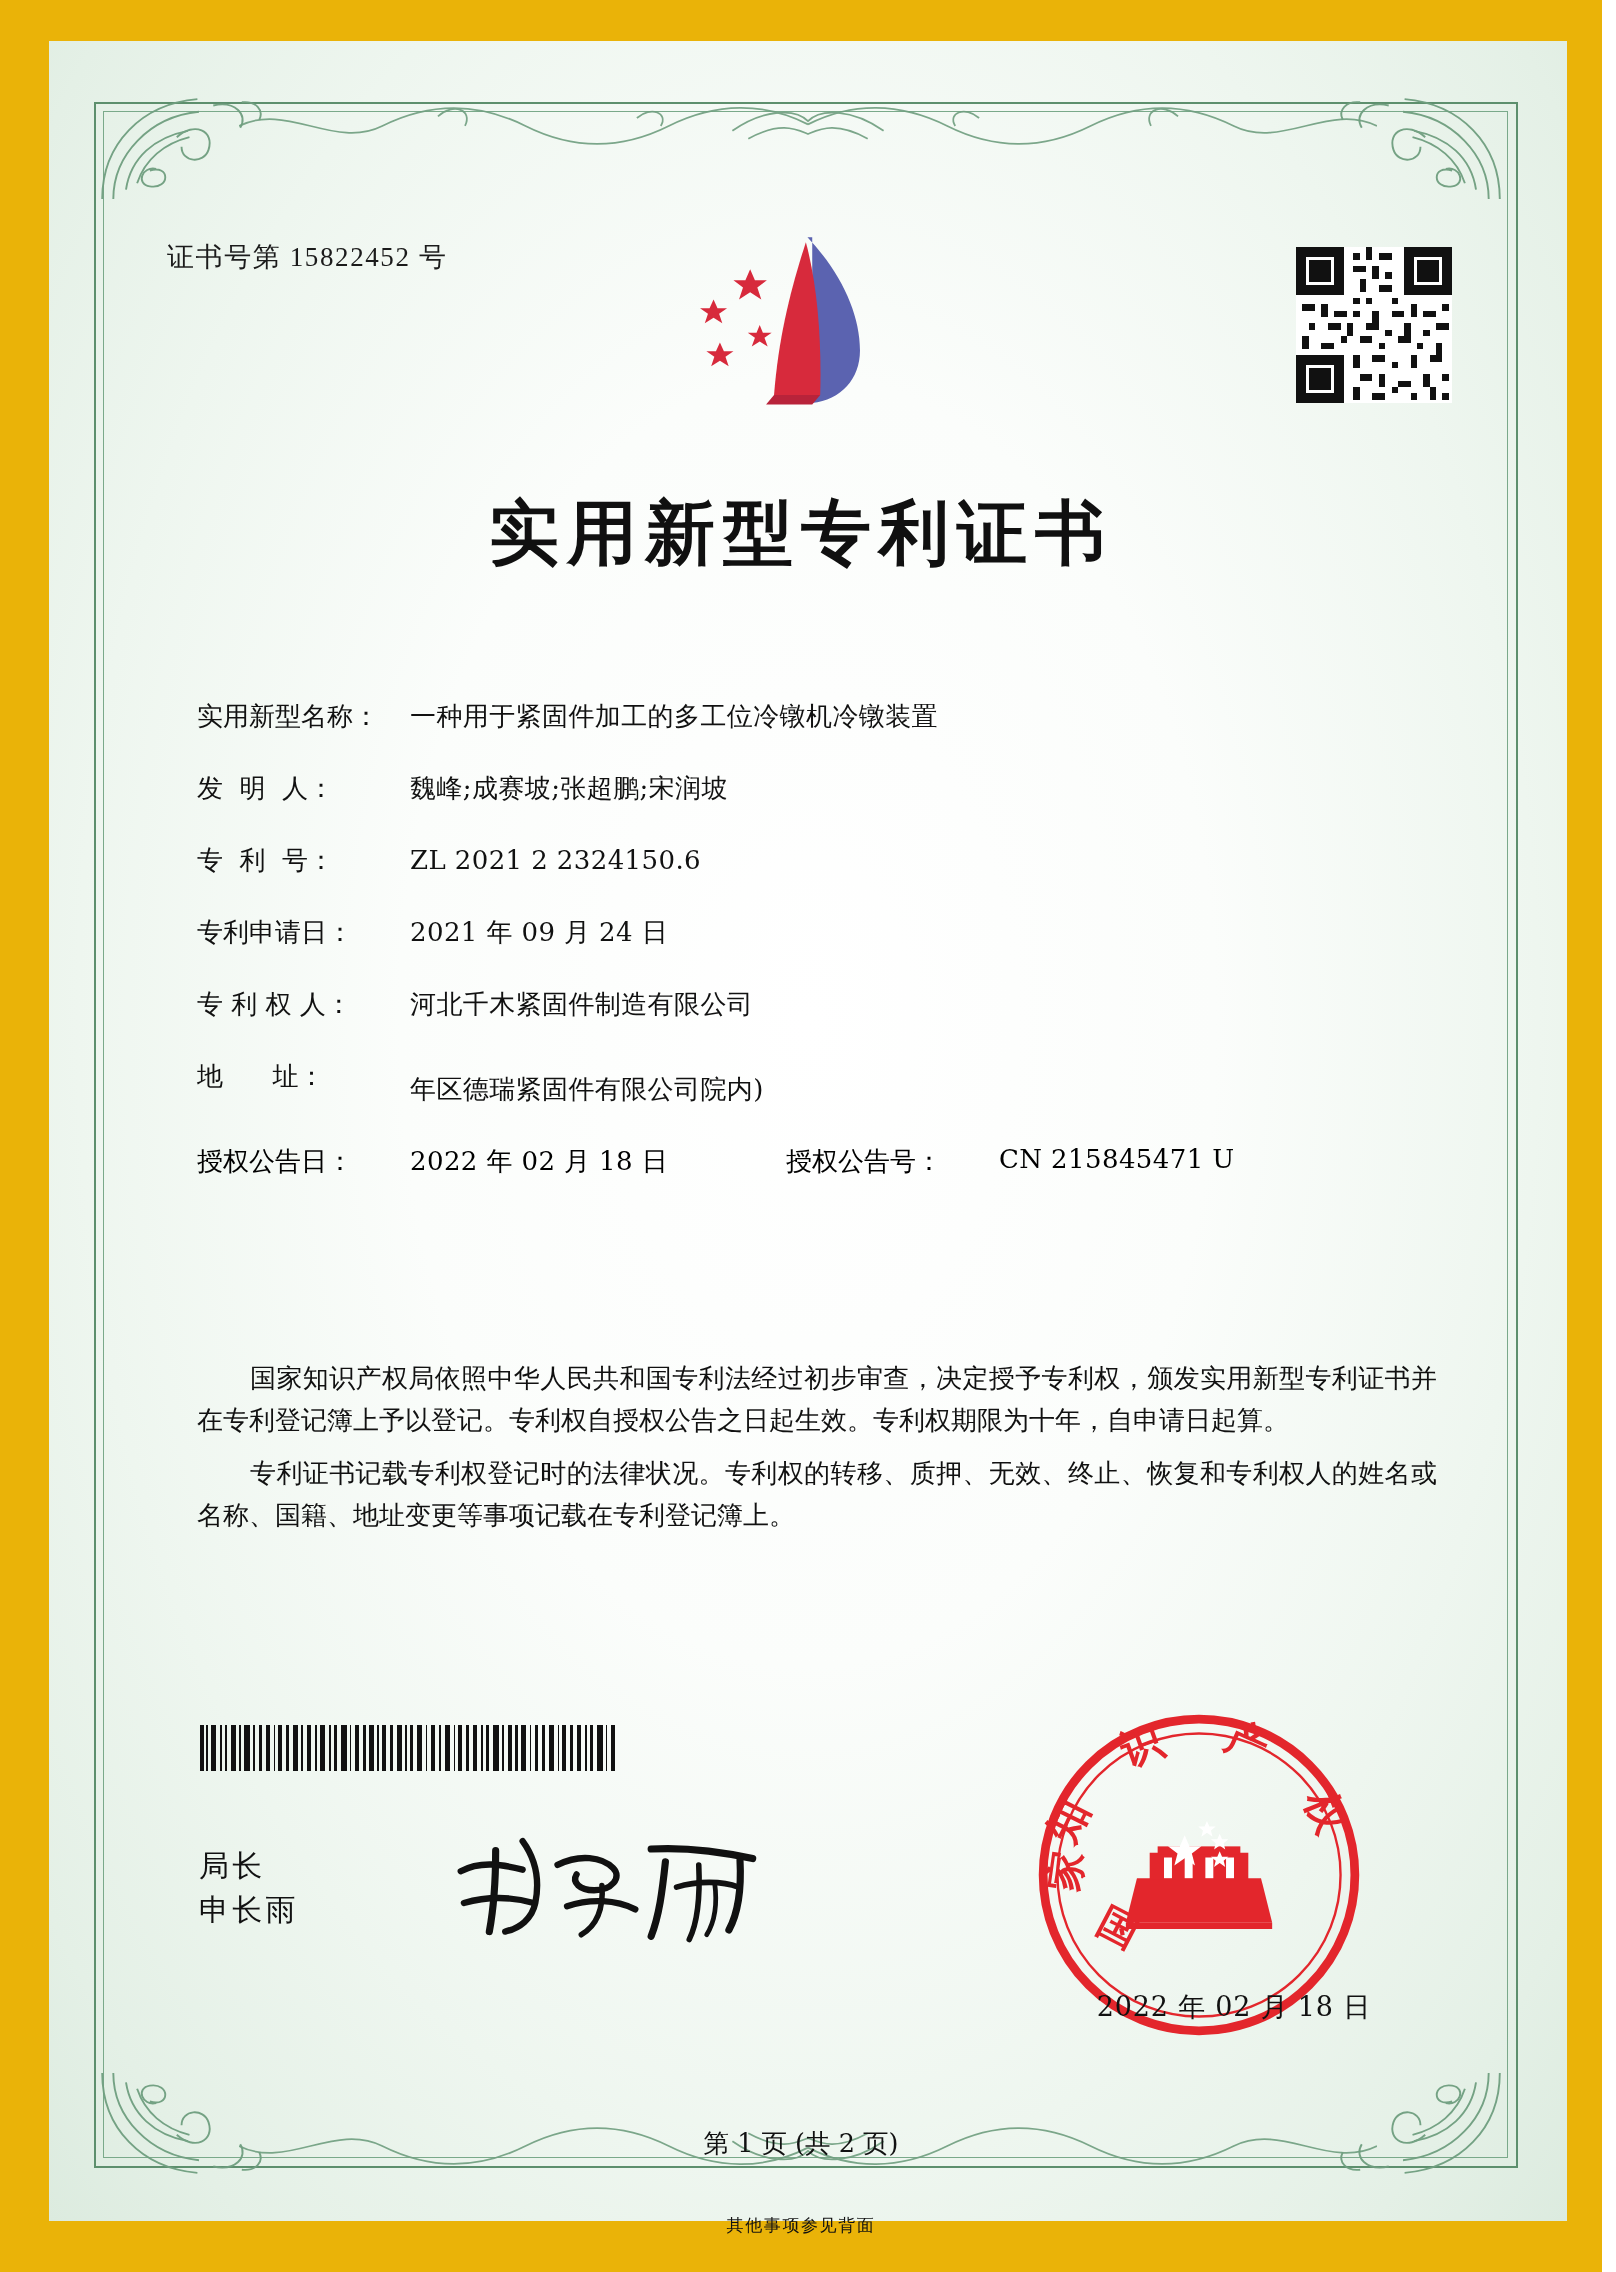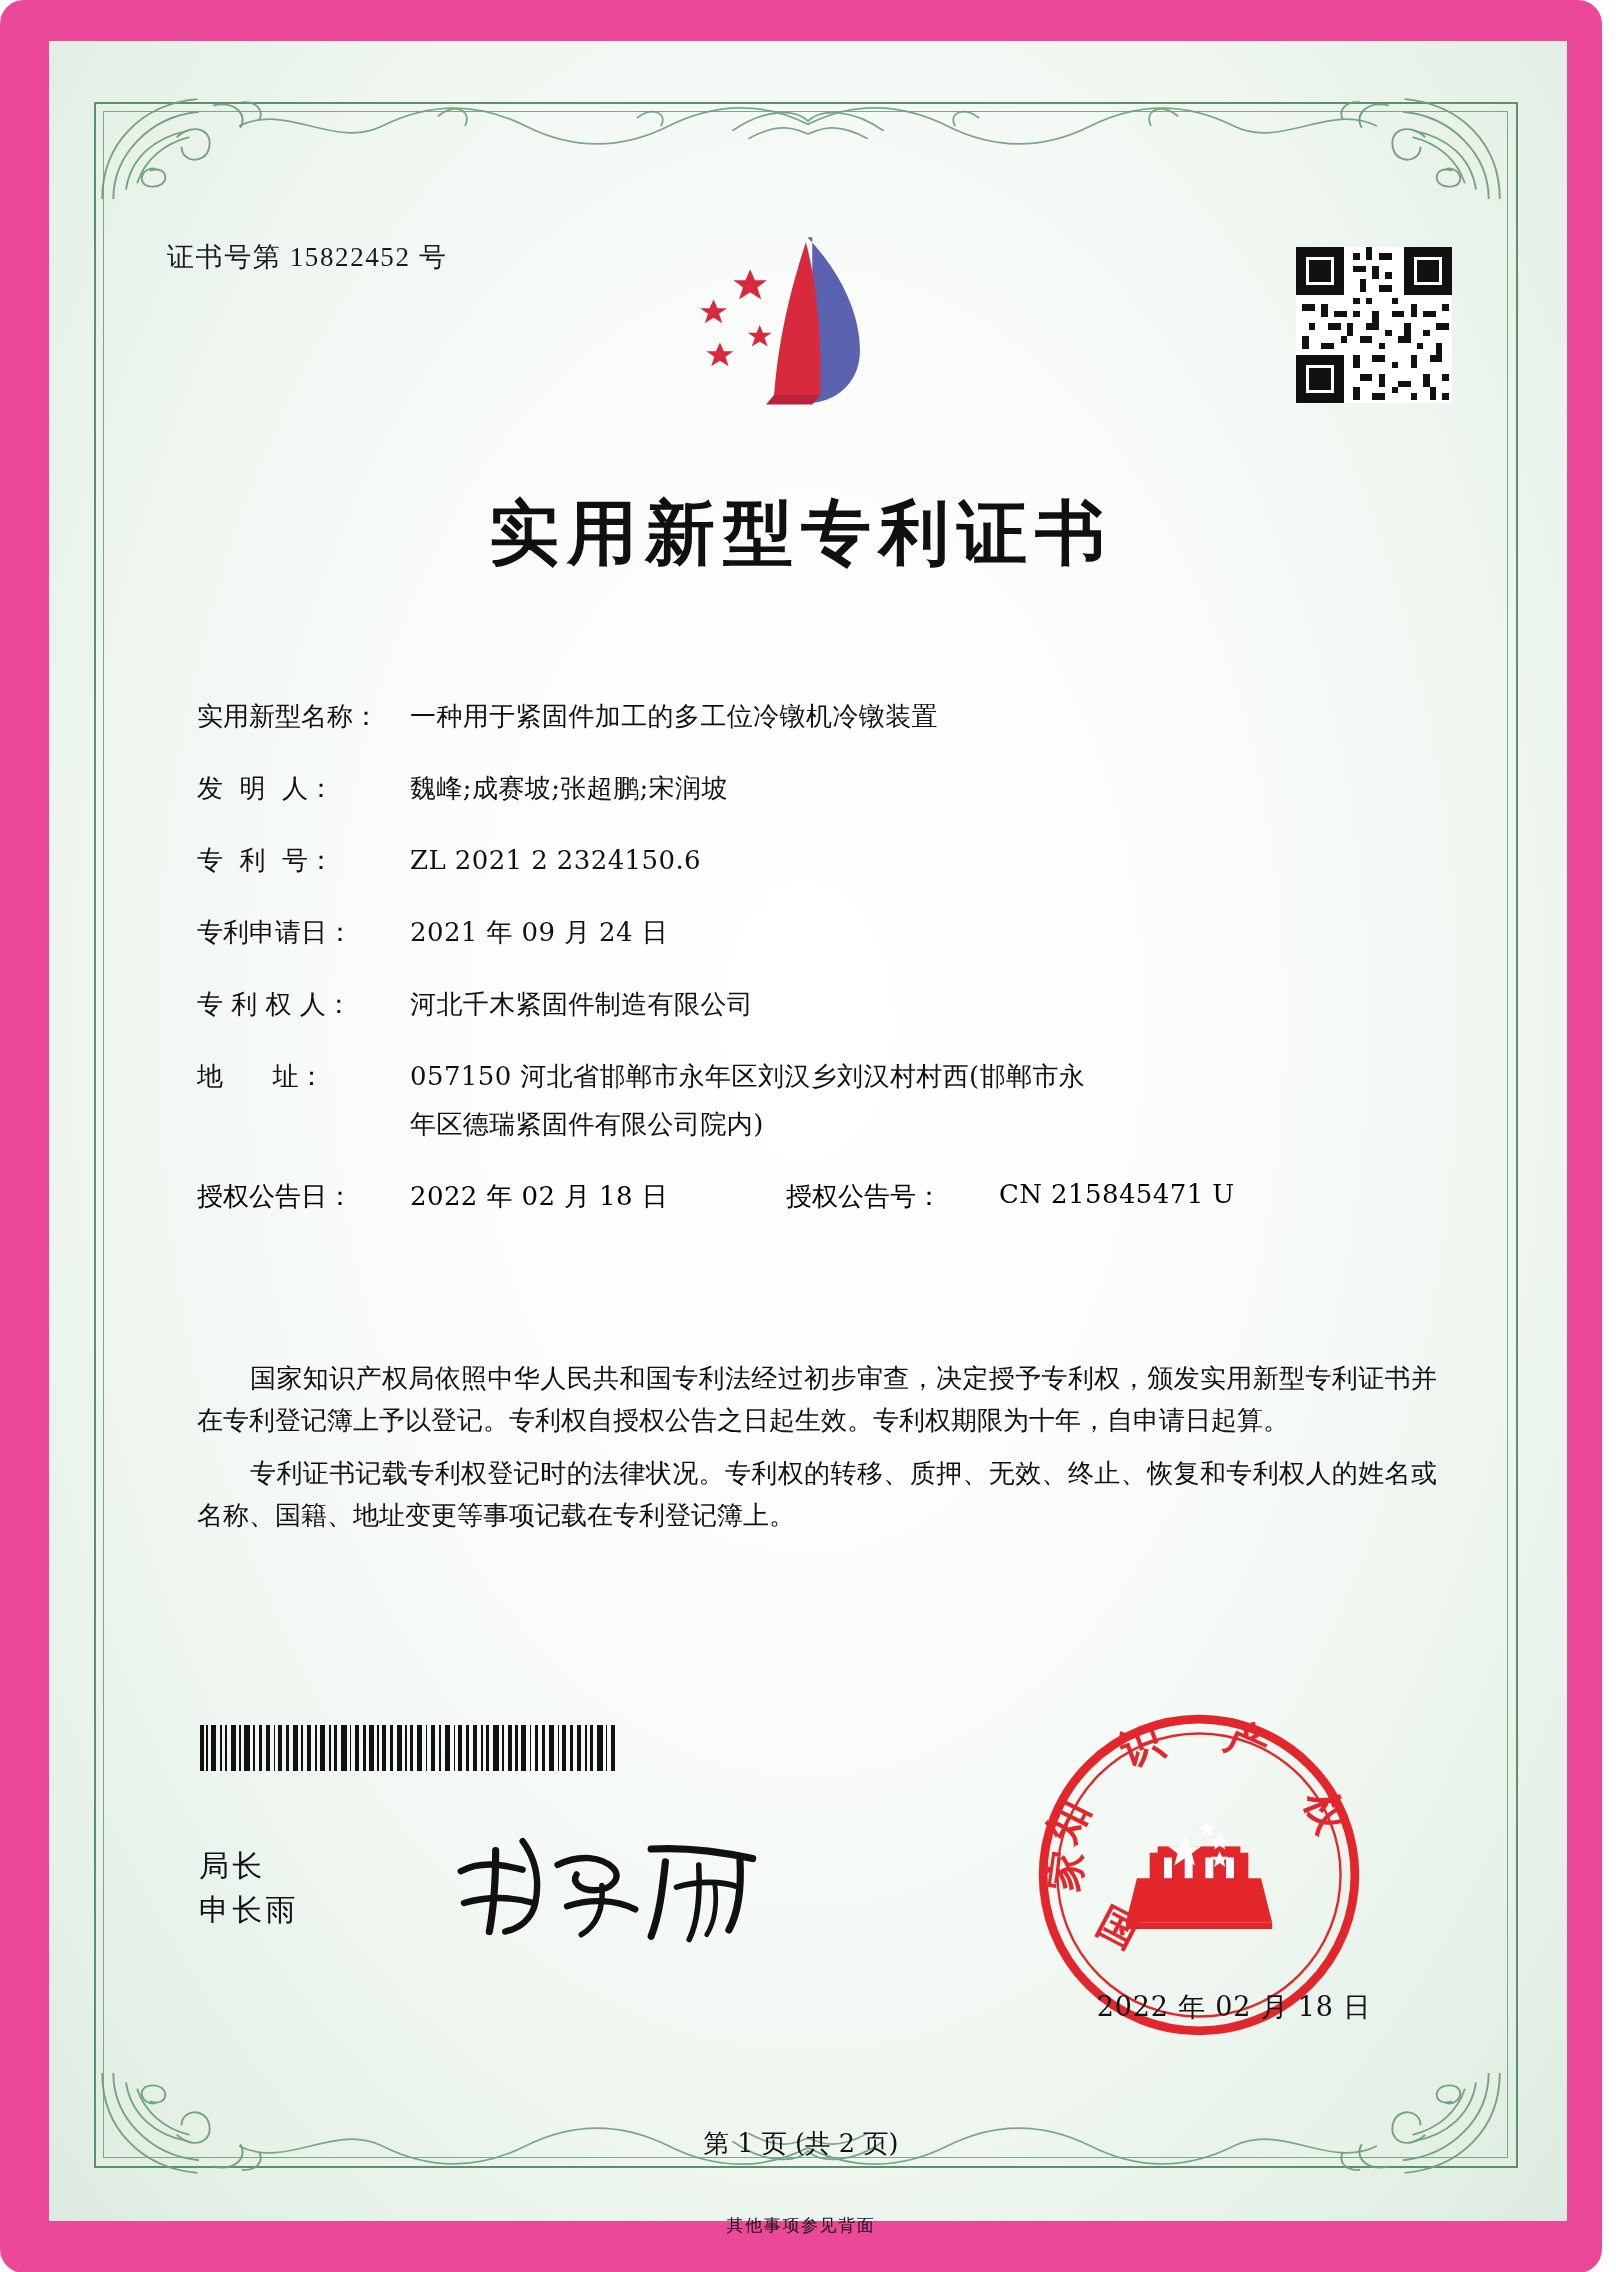--- a/index.html
+++ b/index.html
@@ -10,23 +10,22 @@
   body {
     width: 1617px;
     height: 2273px;
     font-family: "Liberation Serif", serif;
     overflow: hidden;
   }
   .page {
     position: relative;
     width: 1602px;
     height: 2273px;
-    background: #ec4899;
+    background: #eab308;
     box-sizing: border-box;
-    border-radius: 24px;
   }
   
   .paper {
     position: absolute;
     left: 49px;
     top: 41px;
     width: 1518px;
     height: 2180px;
     background:
       radial-gradient(ellipse at 50% 45%, #ffffff 0%, #fbfdfb 38%, #eef6ef 68%, #e4f0e6 88%, #dcebdf 100%);
@@ -449,21 +448,20 @@
       <div class="field-label">专利申请日：</div>
       <div class="field-value">2021 年 09 月 24 日</div>
     </div>
     <div class="field-row">
       <div class="field-label">专 利 权 人：</div>
       <div class="field-value">河北千木紧固件制造有限公司</div>
     </div>
     <div class="field-row">
       <div class="field-label">地      址：</div>
       <div class="field-value">
-        <span>057150 河北省邯郸市永年区刘汉乡刘汉村村西(邯郸市永</span>
         <span class="second-line">年区德瑞紧固件有限公司院内)</span>
       </div>
     </div>
 
     <div class="row-two-col">
       <div class="col-a">
         <div class="col-label-2">授权公告日：</div>
         <div class="field-value">2022 年 02 月 18 日</div>
       </div>
       <div class="col-b">

